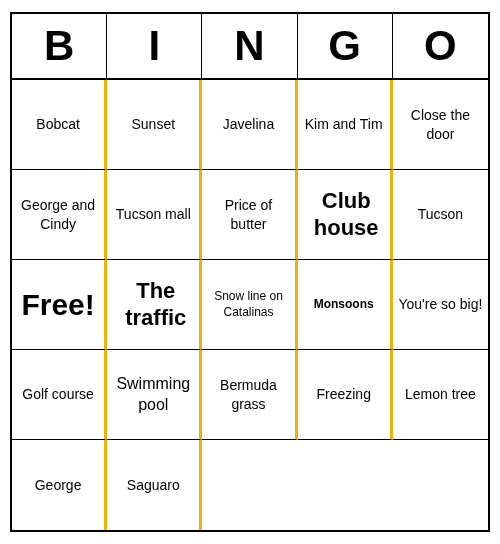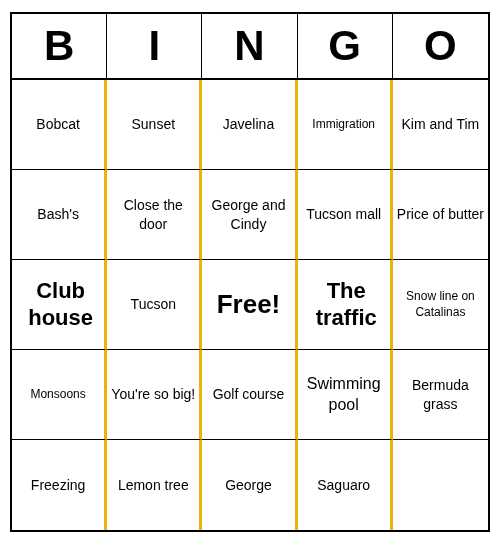--- a/index.html
+++ b/index.html
@@ -49,21 +49,21 @@
       line-height: 1.3;
       word-wrap: break-word;
     }
     .bingo-cell:nth-child(5n) {
       border-right: none;
     }
     .bingo-cell:nth-child(n+21) {
       border-bottom: none;
     }
     .bingo-cell.free {
-      font-size: 26px;
+      font-size: 30px;
       font-weight: bold;
     }
     .bingo-cell.large-text {
       font-size: 22px;
       font-weight: bold;
       line-height: 1.2;
       padding-left: 9px;
     }
   </style>
 </head>
@@ -74,33 +74,31 @@
     <div class="bingo-letter">B</div>
     <div class="bingo-letter">I</div>
     <div class="bingo-letter">N</div>
     <div class="bingo-letter">G</div>
     <div class="bingo-letter">O</div>
   </div>
   <div class="bingo-grid" id="bingo-grid">
   <div class="bingo-cell">Bobcat</div>
       <div class="bingo-cell">Sunset</div>
       <div class="bingo-cell">Javelina</div>
-      <div class="bingo-cell" style="font-size: 12px;">Immigration</div>
       <div class="bingo-cell">Kim and Tim</div>
-      <div class="bingo-cell">Bash's</div>
       <div class="bingo-cell">Close the door</div>
       <div class="bingo-cell">George and Cindy</div>
       <div class="bingo-cell">Tucson mall</div>
       <div class="bingo-cell">Price of butter</div>
       <div class="bingo-cell large-text">Club house</div>
       <div class="bingo-cell">Tucson</div>
       <div class="bingo-cell free">Free!</div>
       <div class="bingo-cell large-text">The traffic</div>
       <div class="bingo-cell" style="font-size: 12px; text-align: center;">Snow line on Catalinas</div>
-      <div class="bingo-cell" style="font-size: 12px;">Monsoons</div>
+      <div class="bingo-cell" style="font-size: 12px; font-weight: bold;">Monsoons</div>
       <div class="bingo-cell">You're so big!</div>
       <div class="bingo-cell">Golf course</div>
       <div class="bingo-cell" style="font-size: 16px;">Swimming pool</div>
       <div class="bingo-cell">Bermuda grass</div>
       <div class="bingo-cell">Freezing</div>
       <div class="bingo-cell">Lemon tree</div>
       <div class="bingo-cell">George</div>
       <div class="bingo-cell">Saguaro</div>
     </div>
 </div>

